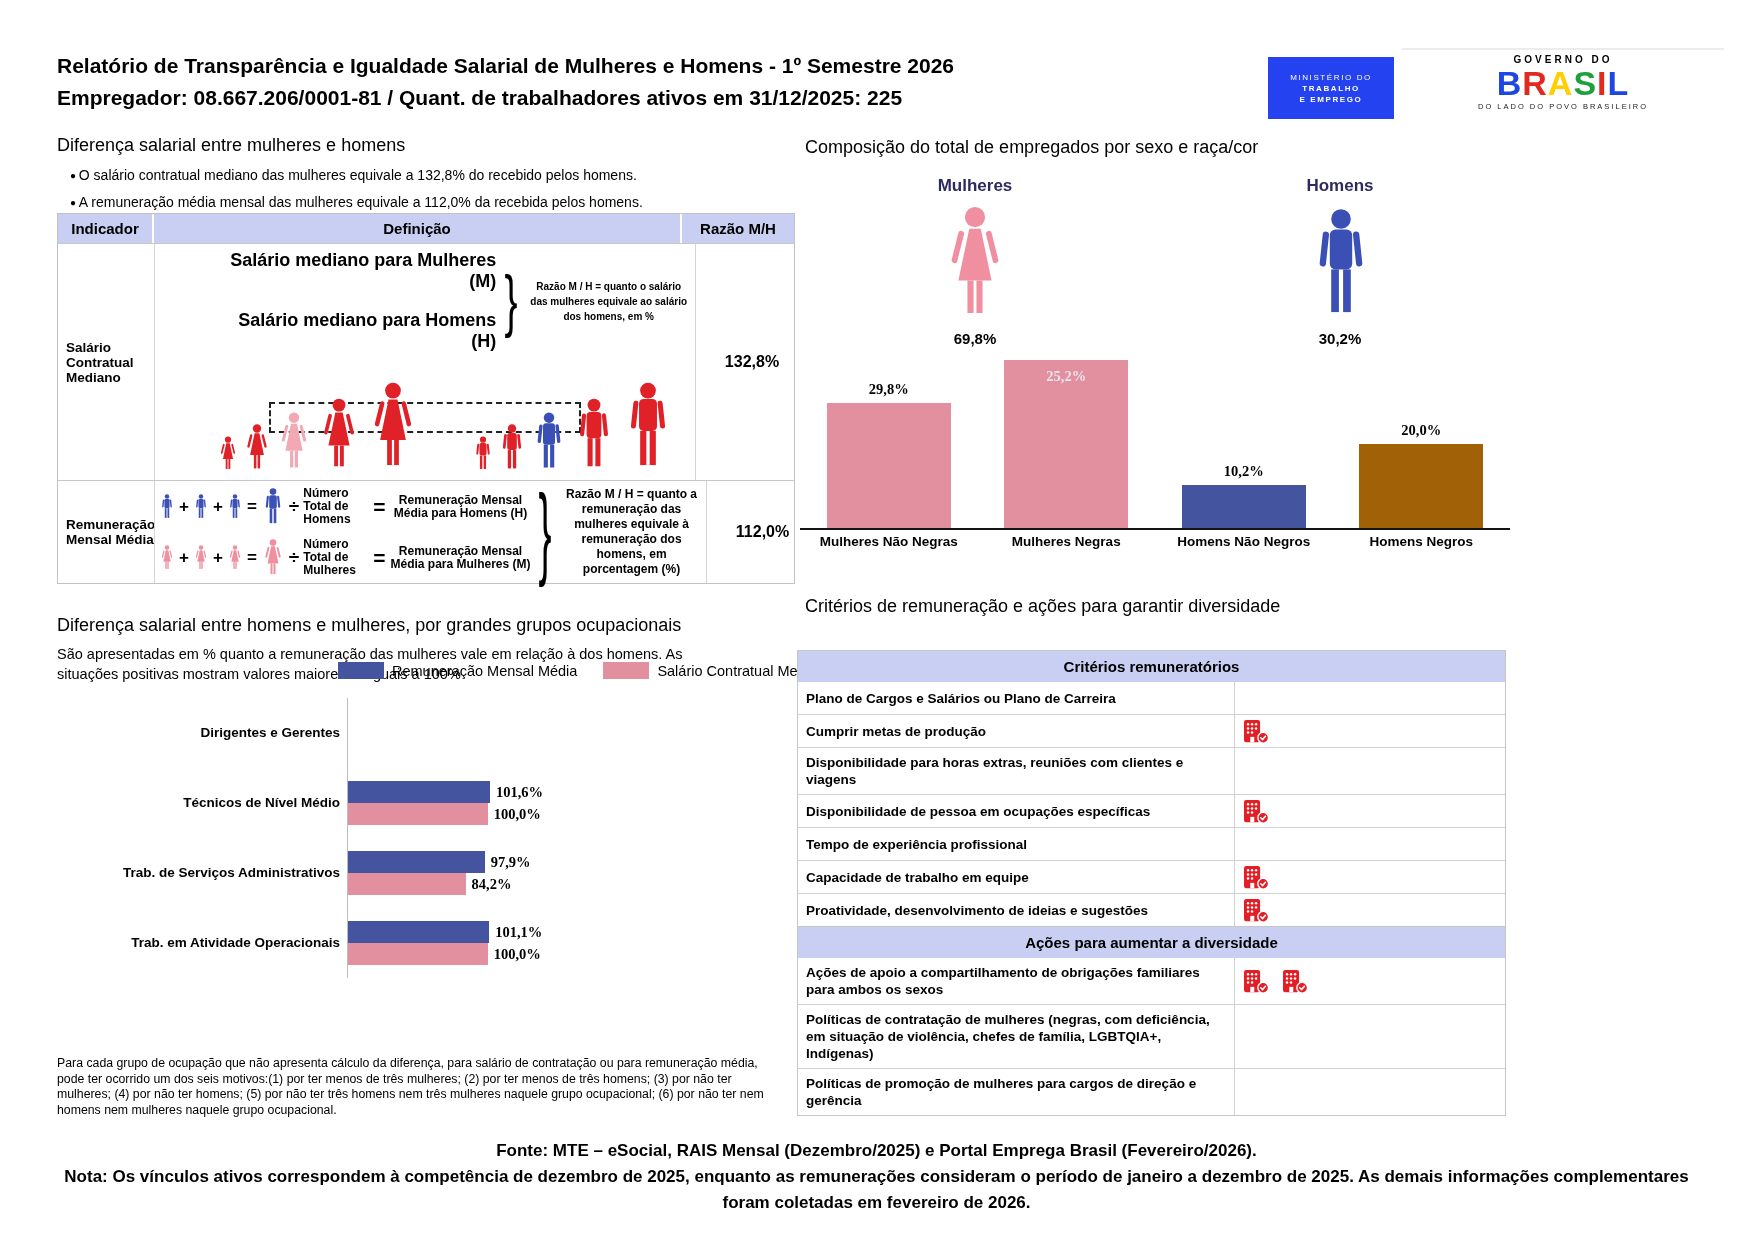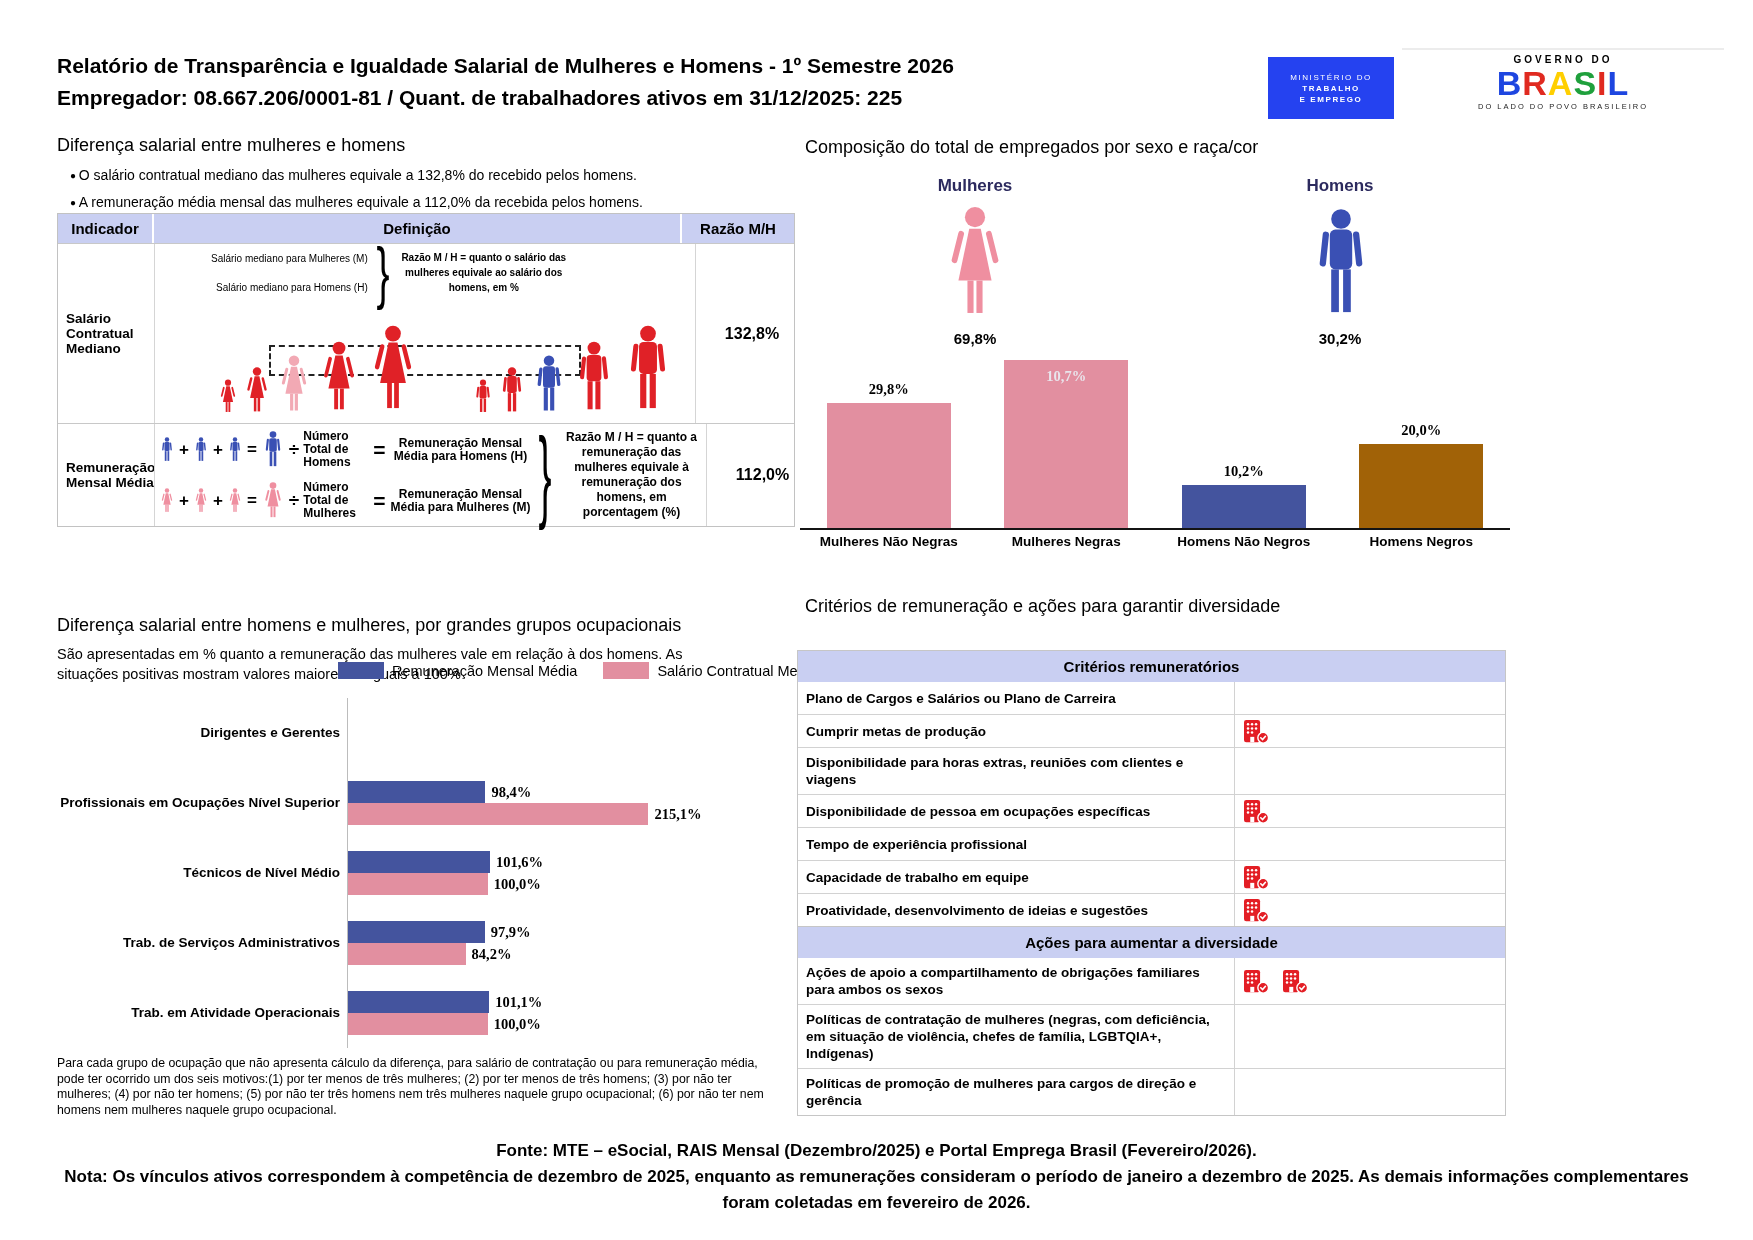--- a/index.html
+++ b/index.html
@@ -29,21 +29,21 @@
   .ind-head{display:grid;grid-template-columns:96px 1fr 112px;background:#c9cff2;
             font-weight:bold;font-size:15px}
   .ind-head>div{padding:6px 4px;text-align:center;border-right:2px solid #fff}
   .ind-head>div:last-child{border-right:none}
   .ind-row{display:grid;grid-template-columns:96px 1fr 112px;border-top:1px solid #c8c8c8}
   .ind-name{font-weight:bold;font-size:13.5px;padding:8px;display:flex;align-items:center}
   .ind-def{border-left:1px solid #d5d5d5;border-right:1px solid #d5d5d5;padding:6px 4px}
   .ind-ratio{display:flex;align-items:center;justify-content:center;font-weight:bold;font-size:16px}
 
   .def-top{display:flex;align-items:center;margin-left:52px}
-  .def-lines div{font-weight:normal;font-size:10px;text-align:right}
+  .def-lines div{font-weight:bold;font-size:18px;text-align:right}
   .def-lines div+div{margin-top:18px}
   .brace{display:inline-block;font-size:30px;font-weight:400;transform:scaleY(2.3) scaleX(1.3);margin:0 10px}
   .brace.big{transform:scaleY(3.4) scaleX(1.3);margin:0 8px}
   .def-note{width:172px;font-weight:bold;font-size:10px;text-align:center;line-height:15px}
 
   .people-illus{position:relative;height:112px;margin:8px 0 2px 58px;width:474px}
   .grp{position:absolute;bottom:0;display:flex;align-items:flex-end;gap:3px}
   .grp.g2{left:255px}
   .dash-box{position:absolute;left:52px;top:42px;width:308px;height:27px;border:2px dashed #222}
   .c-red{color:#e02127}.c-pink{color:#f2a9b4}.c-blue{color:#3a50b4}.c-wpink{color:#ef8fa0}
@@ -280,33 +280,20 @@
 <div class="abs occ-chart">
   <div>
       <div class="occ-row">
         <div class="occ-label">Dirigentes e Gerentes</div>
         <div class="occ-bars">
           <div class="occ-barline"></div>
           <div class="occ-barline"></div>
         </div>
       </div>
       <div class="occ-row">
-        <div class="occ-label">Profissionais em Ocupações Nível Superior</div>
-        <div class="occ-bars">
-          <div class="occ-barline">
-            <div class="occ-bar" style="width: 31.7419%; background: rgb(68, 84, 158);"></div>
-            <span class="occ-val">98,4%</span>
-          </div>
-          <div class="occ-barline">
-            <div class="occ-bar" style="width: 69.3871%; background: rgb(226, 143, 160);"></div>
-            <span class="occ-val">215,1%</span>
-          </div>
-        </div>
-      </div>
-      <div class="occ-row">
         <div class="occ-label">Técnicos de Nível Médio</div>
         <div class="occ-bars">
           <div class="occ-barline">
             <div class="occ-bar" style="width: 32.7742%; background: rgb(68, 84, 158);"></div>
             <span class="occ-val">101,6%</span>
           </div>
           <div class="occ-barline">
             <div class="occ-bar" style="width: 32.2581%; background: rgb(226, 143, 160);"></div>
             <span class="occ-val">100,0%</span>
           </div>
@@ -358,21 +345,21 @@
 <div class="abs gender-value" style="left:1240px;top:330px">30,2%</div>
 
 <div class="abs comp-plot">
     <div class="comp-slot">
       <div class="comp-bar" style="height: 70.9524%; background: rgb(226, 143, 160);">
         <div class="comp-value outside">29,8%</div>
       </div>
     </div>
     <div class="comp-slot">
       <div class="comp-bar" style="height: 95.2381%; background: rgb(226, 143, 160);">
-        <div class="comp-value inside">10,7%</div>
+        <div class="comp-value inside">25,2%</div>
       </div>
     </div>
     <div class="comp-slot">
       <div class="comp-bar" style="height: 24.2857%; background: rgb(68, 84, 158);">
         <div class="comp-value outside">10,2%</div>
       </div>
     </div>
     <div class="comp-slot">
       <div class="comp-bar" style="height: 47.619%; background: #a16207;">
         <div class="comp-value outside">20,0%</div>

